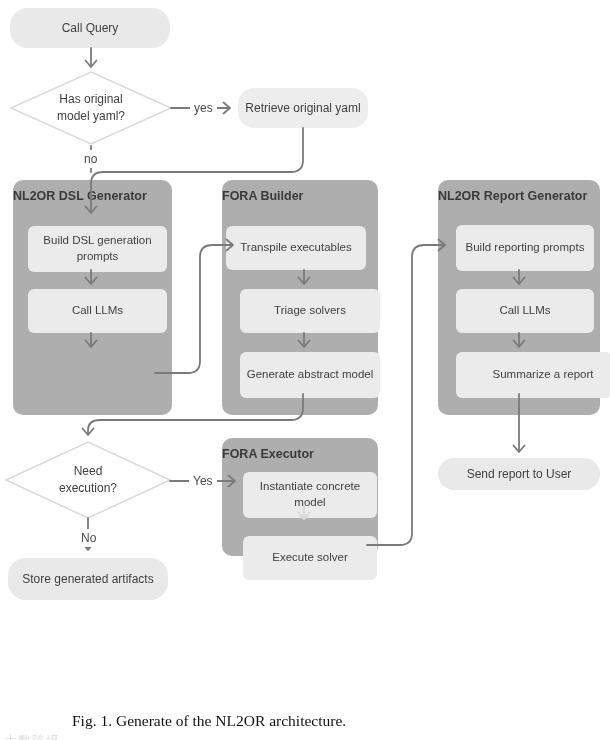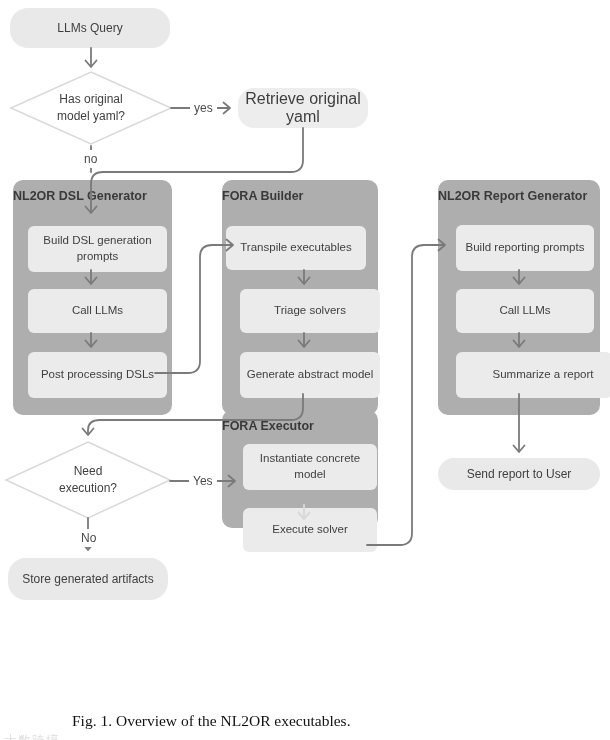--- a/index.html
+++ b/index.html
@@ -6,22 +6,22 @@
   body{
     width:610px;height:740px;position:relative;background:#ffffff;
     font-family:"Liberation Sans", sans-serif;overflow:hidden;
   }
   .abs{position:absolute;box-sizing:border-box;}
   .terminal{
     background:#e9e9e9;border-radius:18px;display:flex;align-items:center;justify-content:center;
     color:#3f3f3f;font-size:12px;font-weight:500;text-align:center;z-index:1;
   }
   .retrieve{
-    background:#ededed;border-radius:16px;display:flex;align-items:center;justify-content:flex-end;
-    color:#3f3f3f;font-size:16px;font-weight:500;text-align:center;z-index:1;
+    background:#ededed;border-radius:16px;display:flex;align-items:center;justify-content:center;
+    color:#3f3f3f;font-size:12px;font-weight:500;text-align:center;z-index:1;
   }
   .container{
     background:#aeaeae;border-radius:10px;z-index:1;
   }
   .container .ctitle{
     position:absolute;top:9px;left:0;right:0;text-align:left;
     color:#3a3a3a;font-size:12.5px;font-weight:600;
   }
   .ibox{
     position:absolute;background:#ebebeb;border-radius:6px;
@@ -46,49 +46,48 @@
     position:absolute;left:4px;top:708px;z-index:0;
     font-size:13px;color:#b5b5b5;opacity:0.45;filter:blur(0.6px);white-space:nowrap;
     letter-spacing:1px;
     margin-top:24px;
   }
 </style>
 </head>
 <body>
 
 <div class="abs terminal" style="left:10px;top:8px;width:160px;height:40px;">
-  <span>LLMs Query</span>
+  <span>Call Query</span>
 </div>
 
 <div class="abs retrieve" style="left:238px;top:88px;width:130px;height:40px;">
   <span>Retrieve original yaml</span>
 </div>
 
 <div class="abs container" style="left:13px;top:180px;width:159px;height:235px;">
   <div class="ctitle">NL2OR DSL Generator</div>
   <div class="ibox" style="left:15px;top:46px;width:127px;height:42px;">Build DSL generation prompts</div>
   <div class="ibox" style="left:15px;top:109px;width:127px;height:40px;">Call LLMs</div>
-  <div class="ibox" style="left:15px;top:172px;width:127px;height:42px;">Post processing DSLs</div>
 </div>
 
 <div class="abs container" style="left:222px;top:180px;width:156px;height:235px;">
   <div class="ctitle">FORA Builder</div>
   <div class="ibox" style="left:4px;top:46px;width:128px;height:40px;">Transpile executables</div>
   <div class="ibox" style="left:18px;top:109px;width:128px;height:40px;">Triage solvers</div>
   <div class="ibox" style="left:18px;top:172px;width:128px;height:42px;">Generate abstract model</div>
 </div>
 
 <div class="abs container" style="left:438px;top:180px;width:162px;height:235px;">
   <div class="ctitle">NL2OR Report Generator</div>
   <div class="ibox" style="left:18px;top:45px;width:126px;height:42px;">Build reporting prompts</div>
   <div class="ibox" style="left:18px;top:109px;width:126px;height:40px;">Call LLMs</div>
   <div class="ibox" style="left:18px;top:172px;width:126px;height:42px;padding-left:24px;">Summarize a report</div>
 </div>
 
-<div class="abs container" style="left:222px;top:410px;width:156px;height:118px;">
+<div class="abs container" style="left:222px;top:438px;width:156px;height:118px;">
   <div class="ctitle">FORA Executor</div>
   <div class="ibox" style="left:21px;top:98px;width:122px;height:40px;">Execute solver</div>
   <div class="ibox" style="left:21px;top:34px;width:122px;height:42px;">Instantiate concrete model</div>
 </div>
 
 <div class="abs terminal" style="left:8px;top:558px;width:160px;height:42px;">
   <span>Store generated artifacts</span>
 </div>
 
 <div class="abs terminal" style="left:438px;top:458px;width:162px;height:32px;">
@@ -194,13 +193,13 @@
   <span>execution?</span>
 </div>
 
 <div class="abs edgelabel" style="left:190px;top:99px;height:18px;">yes</div>
 <div class="abs edgelabel" style="left:80px;top:150px;height:18px;">no</div>
 <div class="abs edgelabel" style="left:189px;top:472px;height:18px;">Yes</div>
 <div class="abs edgelabel" style="left:77px;top:529px;height:18px;">No</div>
 
 <div class="watermark">大数跨境</div>
 
-<div class="caption"><b>Fig. 1.</b><span> Overview of the NL2OR executables.</span></div>
+<div class="caption"><b>Fig. 1.</b><span> Generate of the NL2OR architecture.</span></div>
 
 </body></html>

